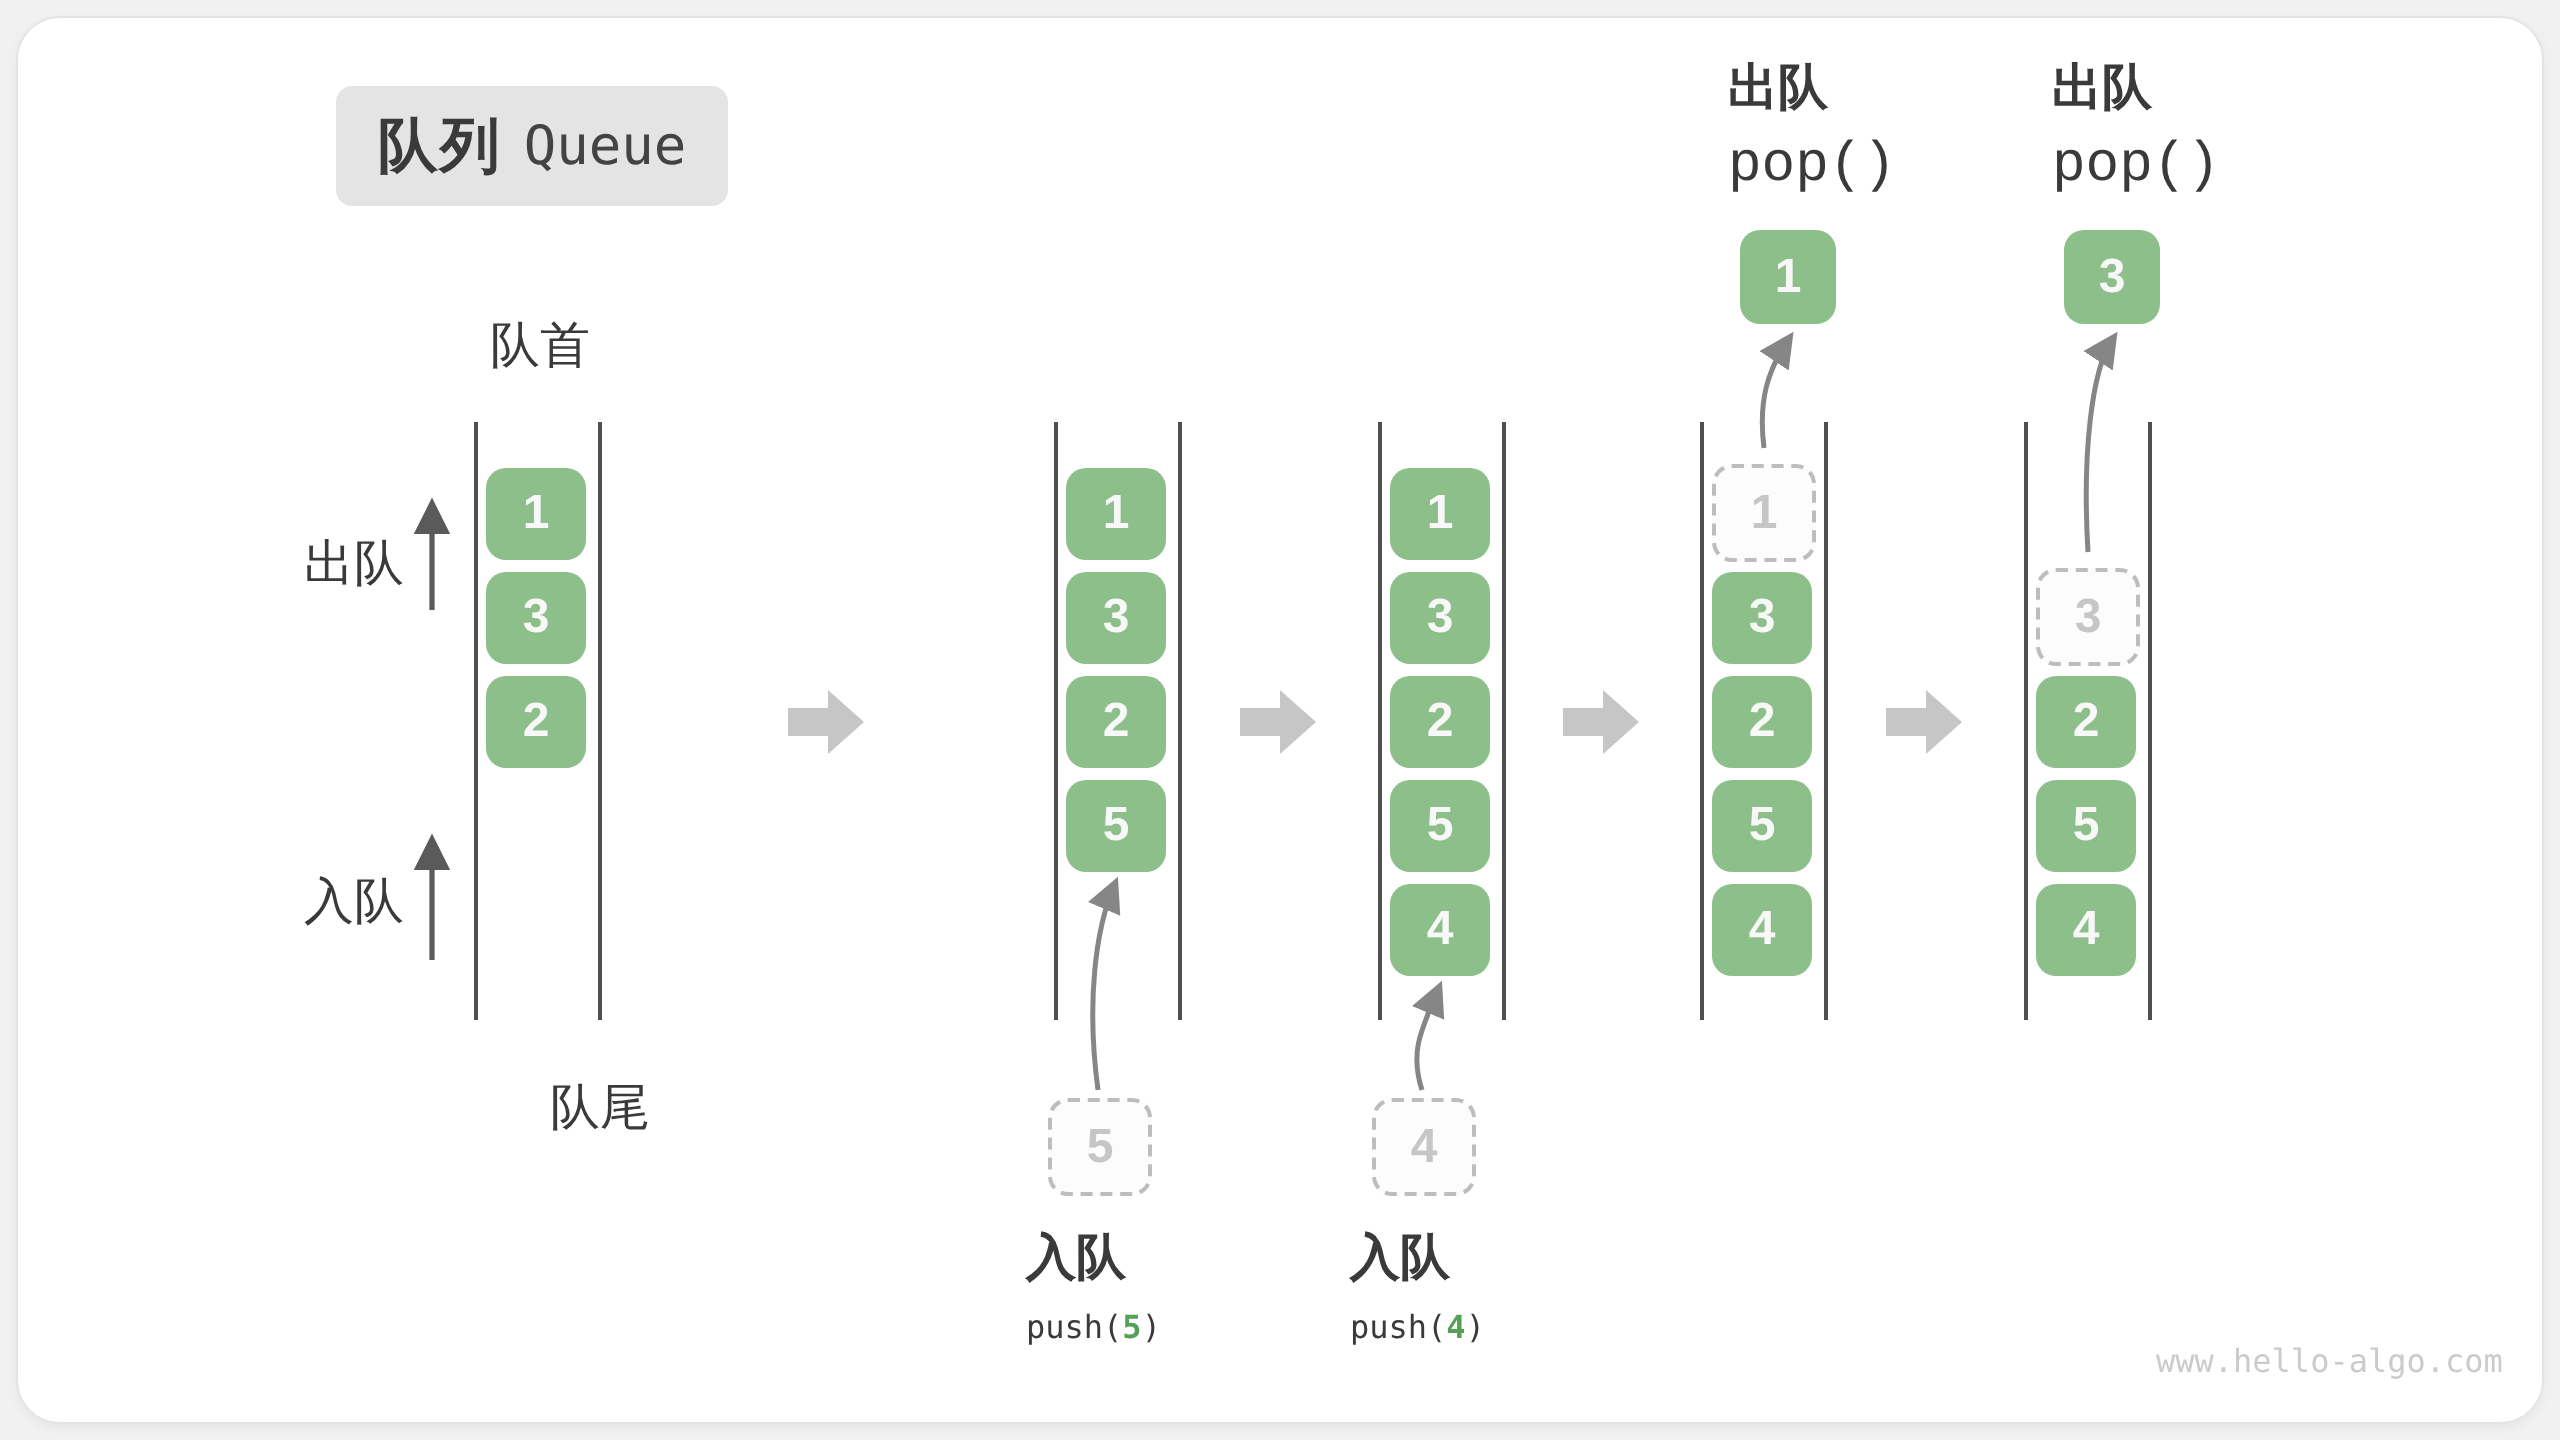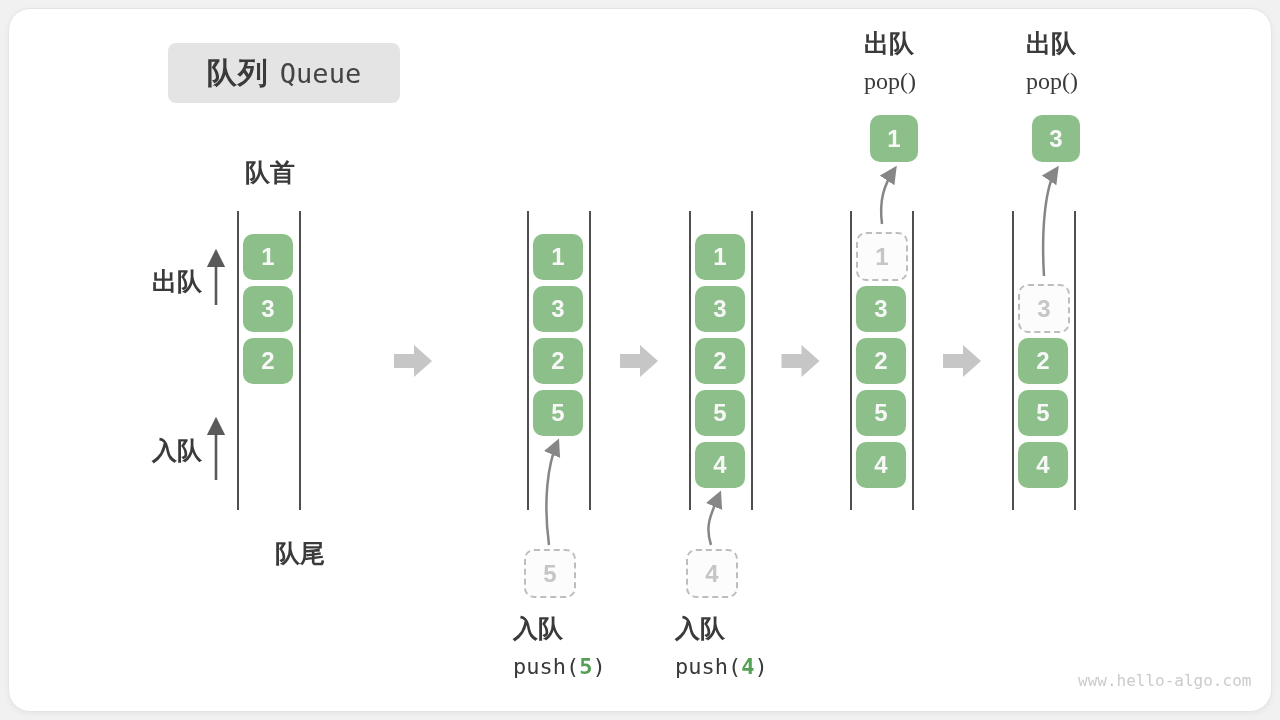--- a/index.html
+++ b/index.html
@@ -2,41 +2,41 @@
 <html><head>
 <meta charset="utf-8">
 <style>
   html,body{margin:0;padding:0;}
   .canvas{position:relative;width:1280px;height:720px;background:#f1f1f1;overflow:hidden;
           font-family:"Liberation Sans",sans-serif;}
   .card{position:absolute;left:8px;top:8px;right:8px;bottom:8px;background:#ffffff;
         border:1px solid #e4e4e4;border-radius:22px;box-shadow:0 2px 6px rgba(0,0,0,.05);}
   .layer{position:absolute;left:0;top:0;width:1280px;height:720px;}
 
-  .titlebox{position:absolute;left:168px;top:43px;width:232px;height:60px;background:#e4e4e4;
+  .titlebox{position:absolute;left:168px;top:43px;width:196px;height:60px;background:#e4e4e4;
             border-radius:8px;display:flex;align-items:center;justify-content:center;gap:11px;}
   .title-zh{font-weight:bold;font-size:30px;color:#3a3a3a;letter-spacing:1px;}
   .title-en{font-family:"DejaVu Sans Mono",monospace;font-size:27px;color:#434343;}
 
-  .cn-label{position:absolute;font-weight:bold;font-size:25px;color:#3a3a3a;white-space:nowrap;}
+  .cn-label{position:absolute;font-weight:normal;font-size:25px;color:#3a3a3a;white-space:nowrap;}
 
   .qline{position:absolute;top:211px;width:2px;height:299px;background:#4f4f4f;}
 
   .qblock{position:absolute;width:50px;height:46px;border-radius:10px;background:#8cbf8a;
           color:#f8f8f8;font-weight:bold;font-size:24px;display:flex;align-items:center;
           justify-content:center;box-sizing:border-box;}
   .qblock.dashed{background:#fcfcfc;border:2px dashed #bdbdbd;color:#c6c6c6;}
 
   .pop-header{position:absolute;text-align:left;}
   .pop-header .zh{font-weight:bold;font-size:25px;color:#3a3a3a;margin-bottom:8px;}
-  .pop-header .code{font-family:Liberation Serif, serif;font-size:24px;color:#3a3a3a;}
+  .pop-header .code{font-family:Liberation Mono, monospace;font-size:28px;color:#3a3a3a;}
 
   .enq-caption{position:absolute;text-align:left;}
   .enq-caption .zh{font-weight:bold;font-size:25px;color:#3a3a3a;margin-bottom:9px;}
-  .enq-caption .code{font-family:"DejaVu Sans Mono",monospace;font-size:22px;color:#3a3a3a;}
+  .enq-caption .code{font-family:"DejaVu Sans Mono",monospace;font-size:16px;color:#3a3a3a;}
   .code .num{color:#55a055;font-weight:bold;}
 
   .watermark{position:absolute;left:1078px;top:671px;font-family:"DejaVu Sans Mono",monospace;
              font-size:16px;color:#cbcbcb;}
   svg.overlay{position:absolute;left:0;top:0;pointer-events:none;}
 </style>
 </head>
 <body>
 
 <div class="canvas">

